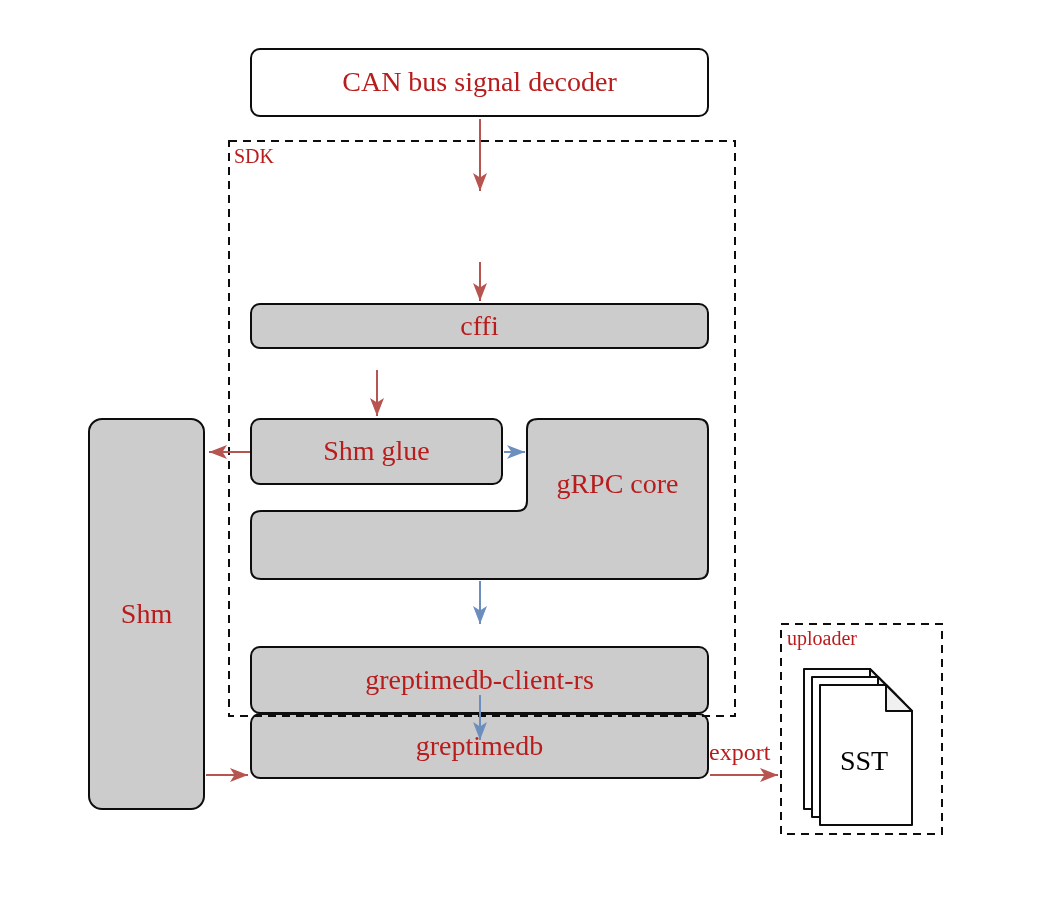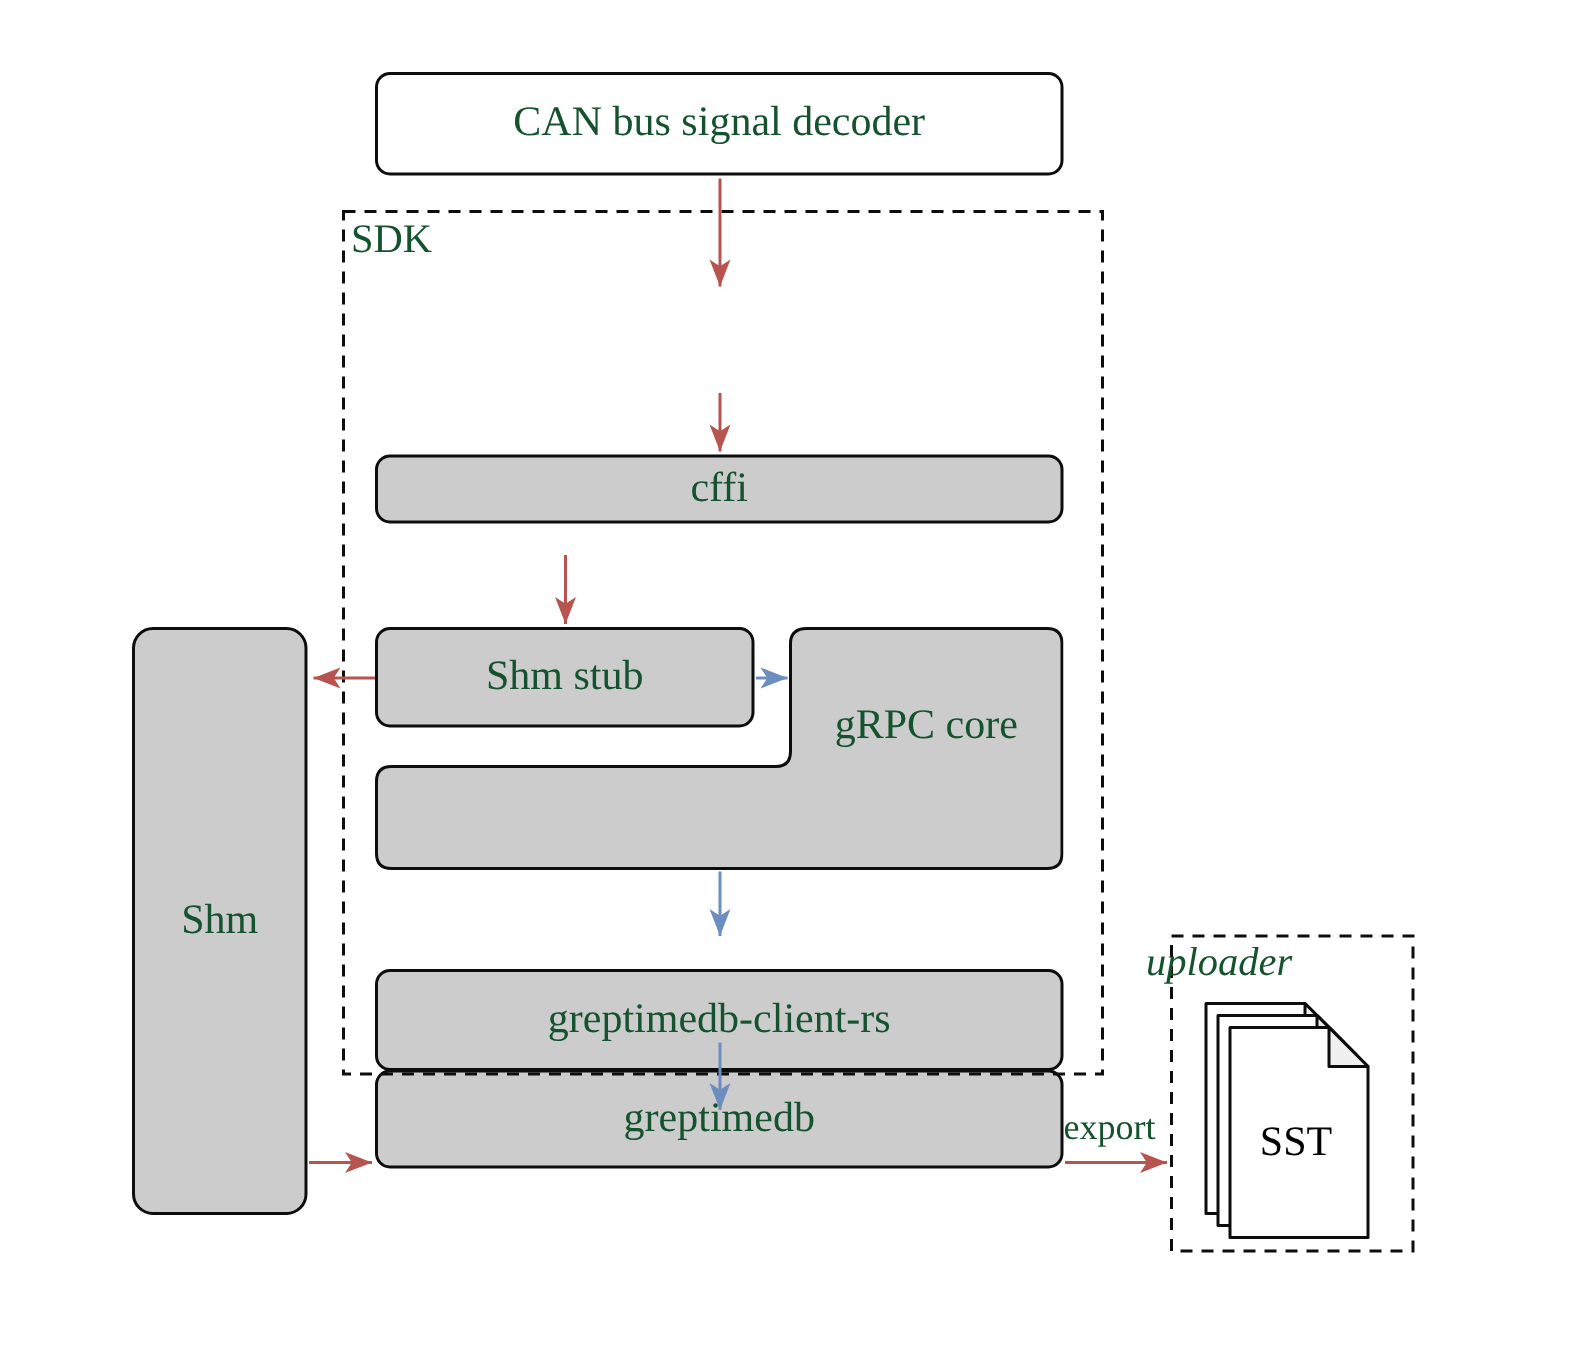--- a/index.html
+++ b/index.html
@@ -2,21 +2,21 @@
 <html><head>
 <meta charset="utf-8">
 <style>
   html, body { margin: 0; padding: 0; background: #ffffff; }
   .stage {
     position: relative;
     width: 1060px;
     height: 910px;
     background: #ffffff;
     font-family: "Liberation Serif", "DejaVu Serif", serif;
-    color: #14532d;
+    color: #b91c1c;
     overflow: hidden;
   }
   .node {
     position: absolute;
     box-sizing: border-box;
     border: 2px solid #0d0d0d;
     border-radius: 10px;
     display: flex;
     align-items: center;
     justify-content: center;
@@ -37,26 +37,26 @@
 
   #grpc-wrap { position: absolute; left: 250px; top: 418px; width: 459px; height: 162px; text-align: center; }
   #grpc-label {
     position: absolute; left: 277px; top: 46px; width: 181px; height: 40px;
     display: flex; align-items: center; justify-content: center;
     font-size: 28px;
   }
 
   .container-label {
     position: absolute;
-    font-size: 27px;
+    font-size: 20px;
     line-height: 1.0;
     background: transparent;
   }
   #sdk-label      { left: 234px; top: 146px; }
-  #uploader-label { left: 764px; top: 628px; font-style: italic; }
+  #uploader-label { left: 787px; top: 628px; }
 
   #export-label {
     position: absolute; left: 709px; top: 740px; width: 72px;
     font-size: 24px; line-height: 1.0;
   }
 
   #uploader-icon { position: absolute; left: 780px; top: 623px; }
 
   .overlay {
     position: absolute; left: 0; top: 0; width: 1060px; height: 910px;
@@ -76,21 +76,21 @@
   <div class="node white" id="node-can">
     <span>CAN bus signal decoder</span>
   </div>
 
 
   <div class="node gray" id="node-cffi">
     <span>cffi</span>
   </div>
 
   <div class="node gray" id="node-shmcore">
-    <span>Shm stub</span>
+    <span>Shm glue</span>
   </div>
 
   <div id="grpc-wrap">
     <svg width="459" height="162" viewBox="0 0 459 162">
       <path d="M 288 1 H 448 Q 458 1 458 11 V 151 Q 458 161 448 161 H 11 Q 1 161 1 151 V 103 Q 1 93 11 93 H 267 Q 277 93 277 83 V 11 Q 277 1 288 1 Z" fill="#cccccc" stroke="#0d0d0d" stroke-width="2" stroke-linejoin="round"></path>
     </svg>
     <div id="grpc-label">gRPC core</div>
   </div>
 
   <div class="node gray" id="node-clientrs">

